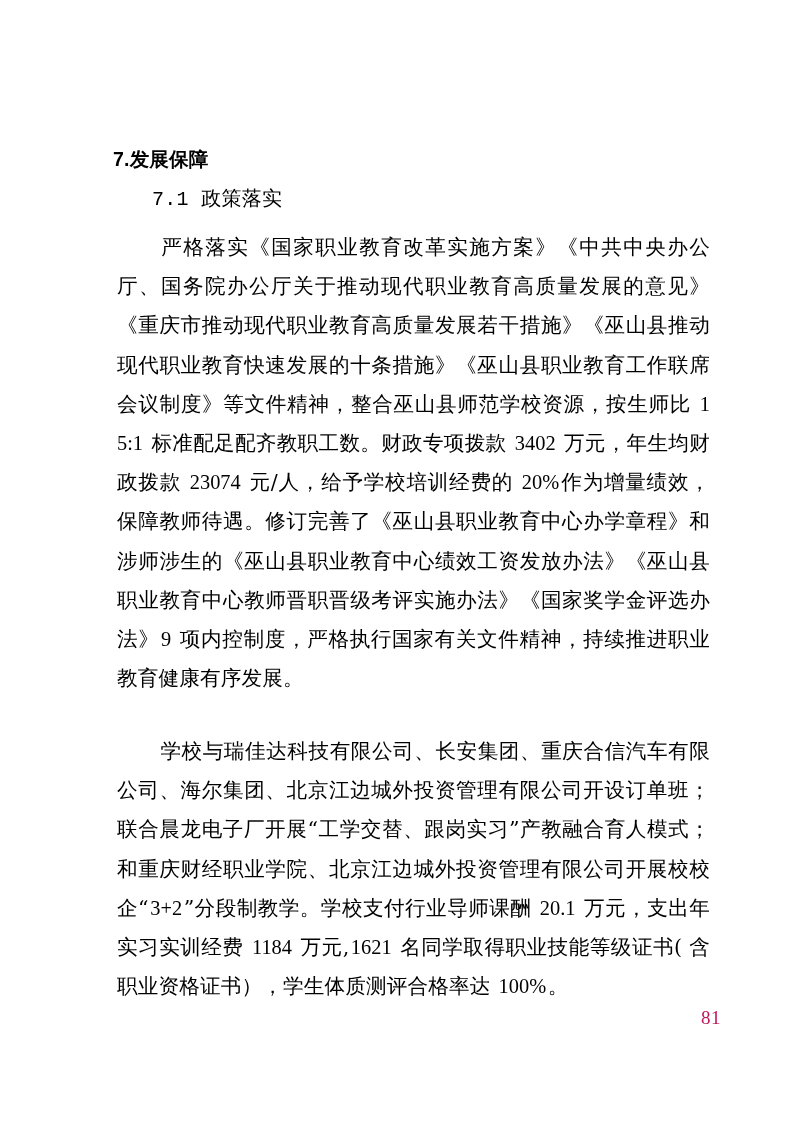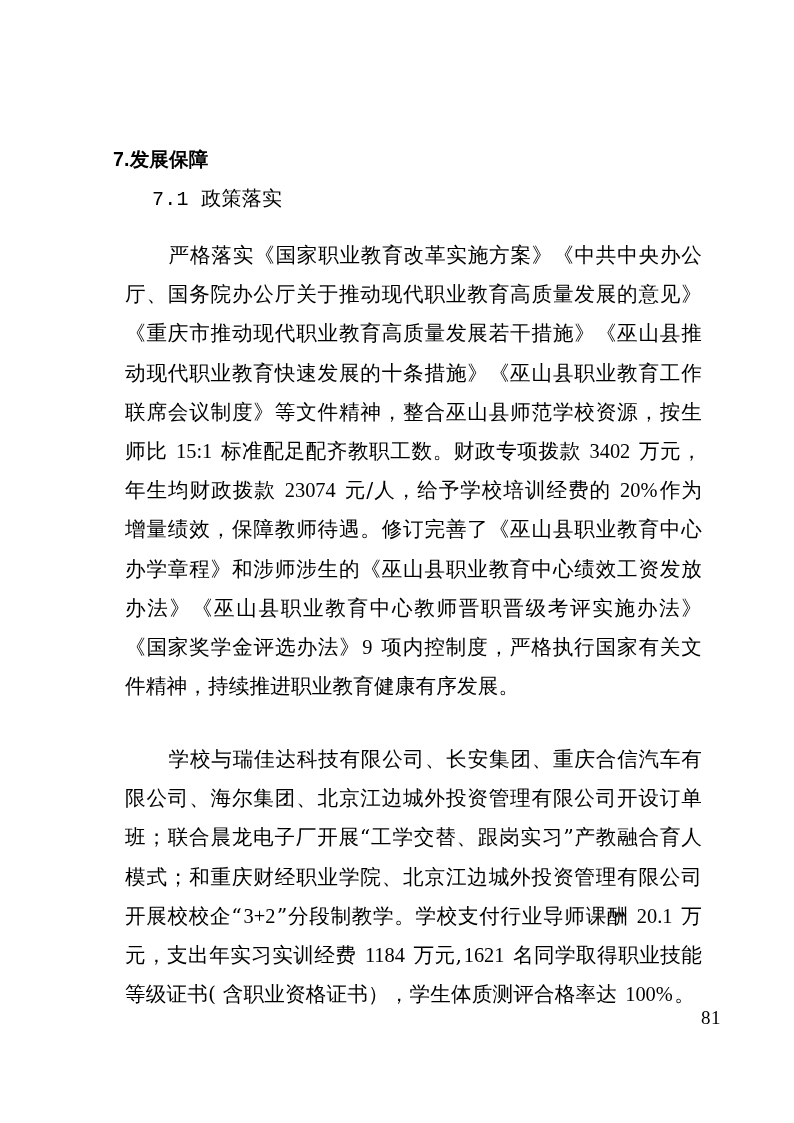--- a/index.html
+++ b/index.html
@@ -61,21 +61,21 @@
 
   .para {
     font-family: "DejaVu Serif", serif;
     font-size: 20.6px;
     line-height: 39.2px;
     color: #000;
     text-align: justify;
     text-justify: inter-character;
     text-align-last: left;
     letter-spacing: 0.15px;
-    margin: 12px;
+    margin: 4px;
     word-break: break-all;
   }
 
   .para .ind {
     
     display: inline-block;
     width: 43px;
   }
 
   
@@ -89,21 +89,21 @@
   #para1 { position: absolute; top: 224px; }
   #para2 { position: absolute; top: 728px; }
 
   
   .page-number {
     position: absolute;
     right: 89px;
     top: 1007px;
     font-family: "Liberation Serif", serif;
     font-size: 19px;
-    color: #000000;
+    color: #be185d;
     letter-spacing: 0.5px;
   }
 </style>
 </head>
 <body>
 
 <div class="page">
 
   <div class="h-section">7.发展保障</div>
 

